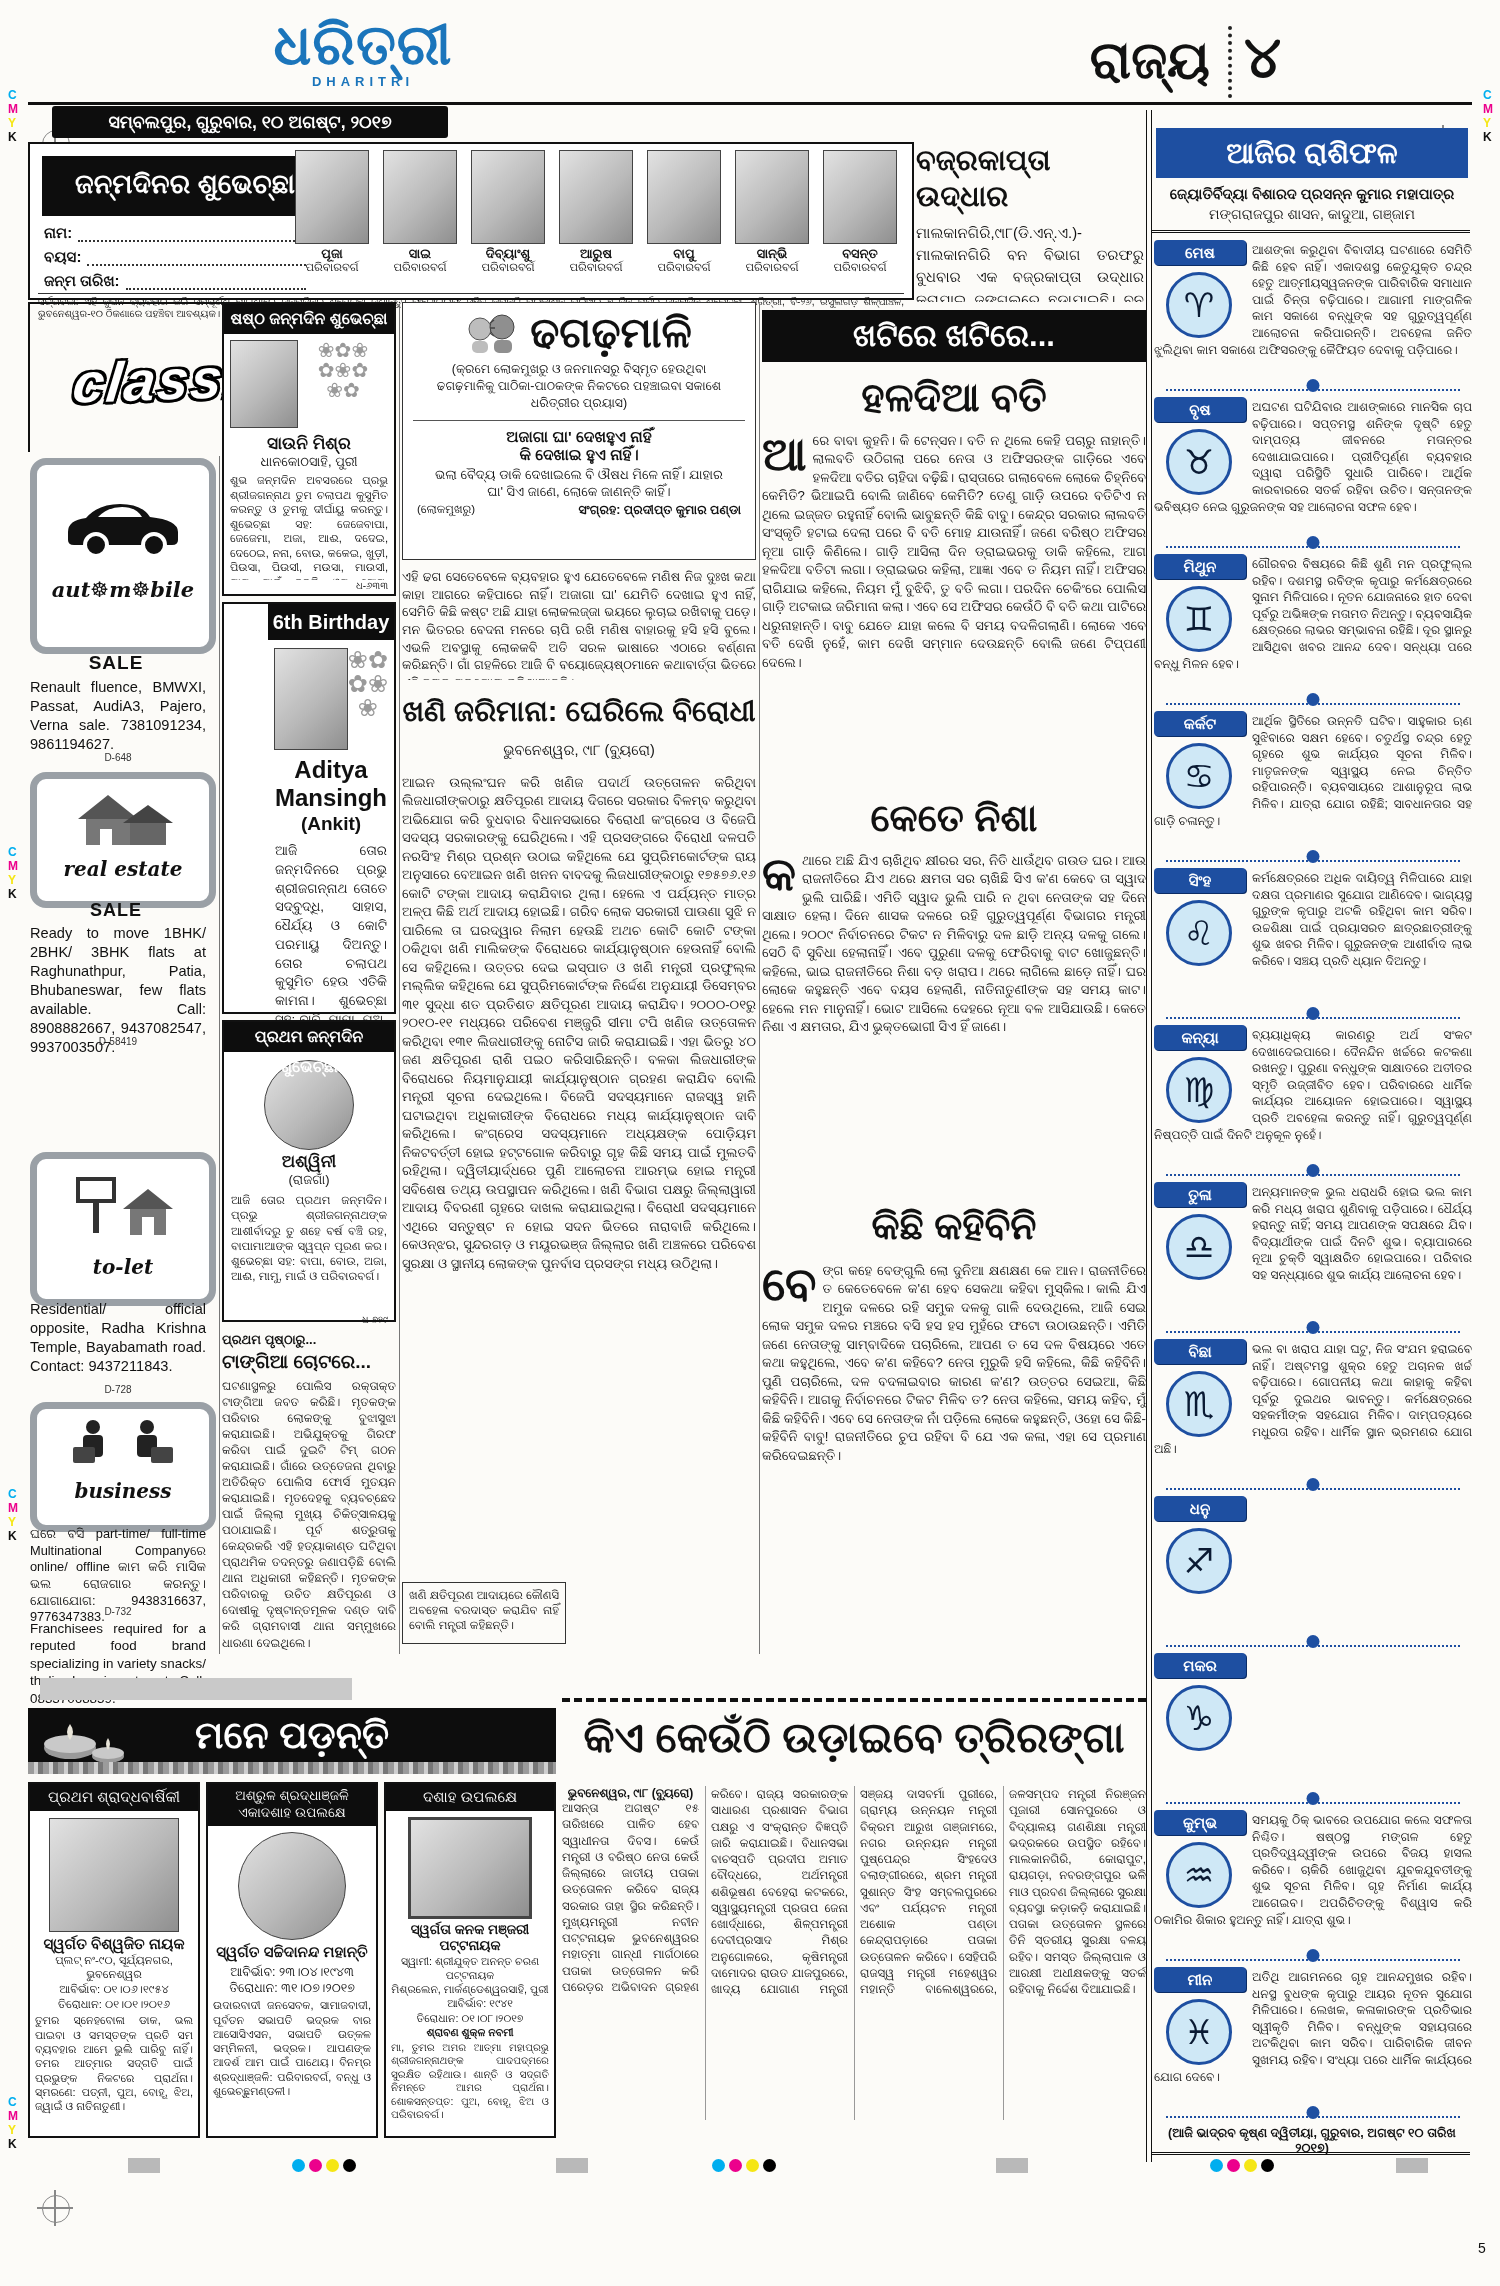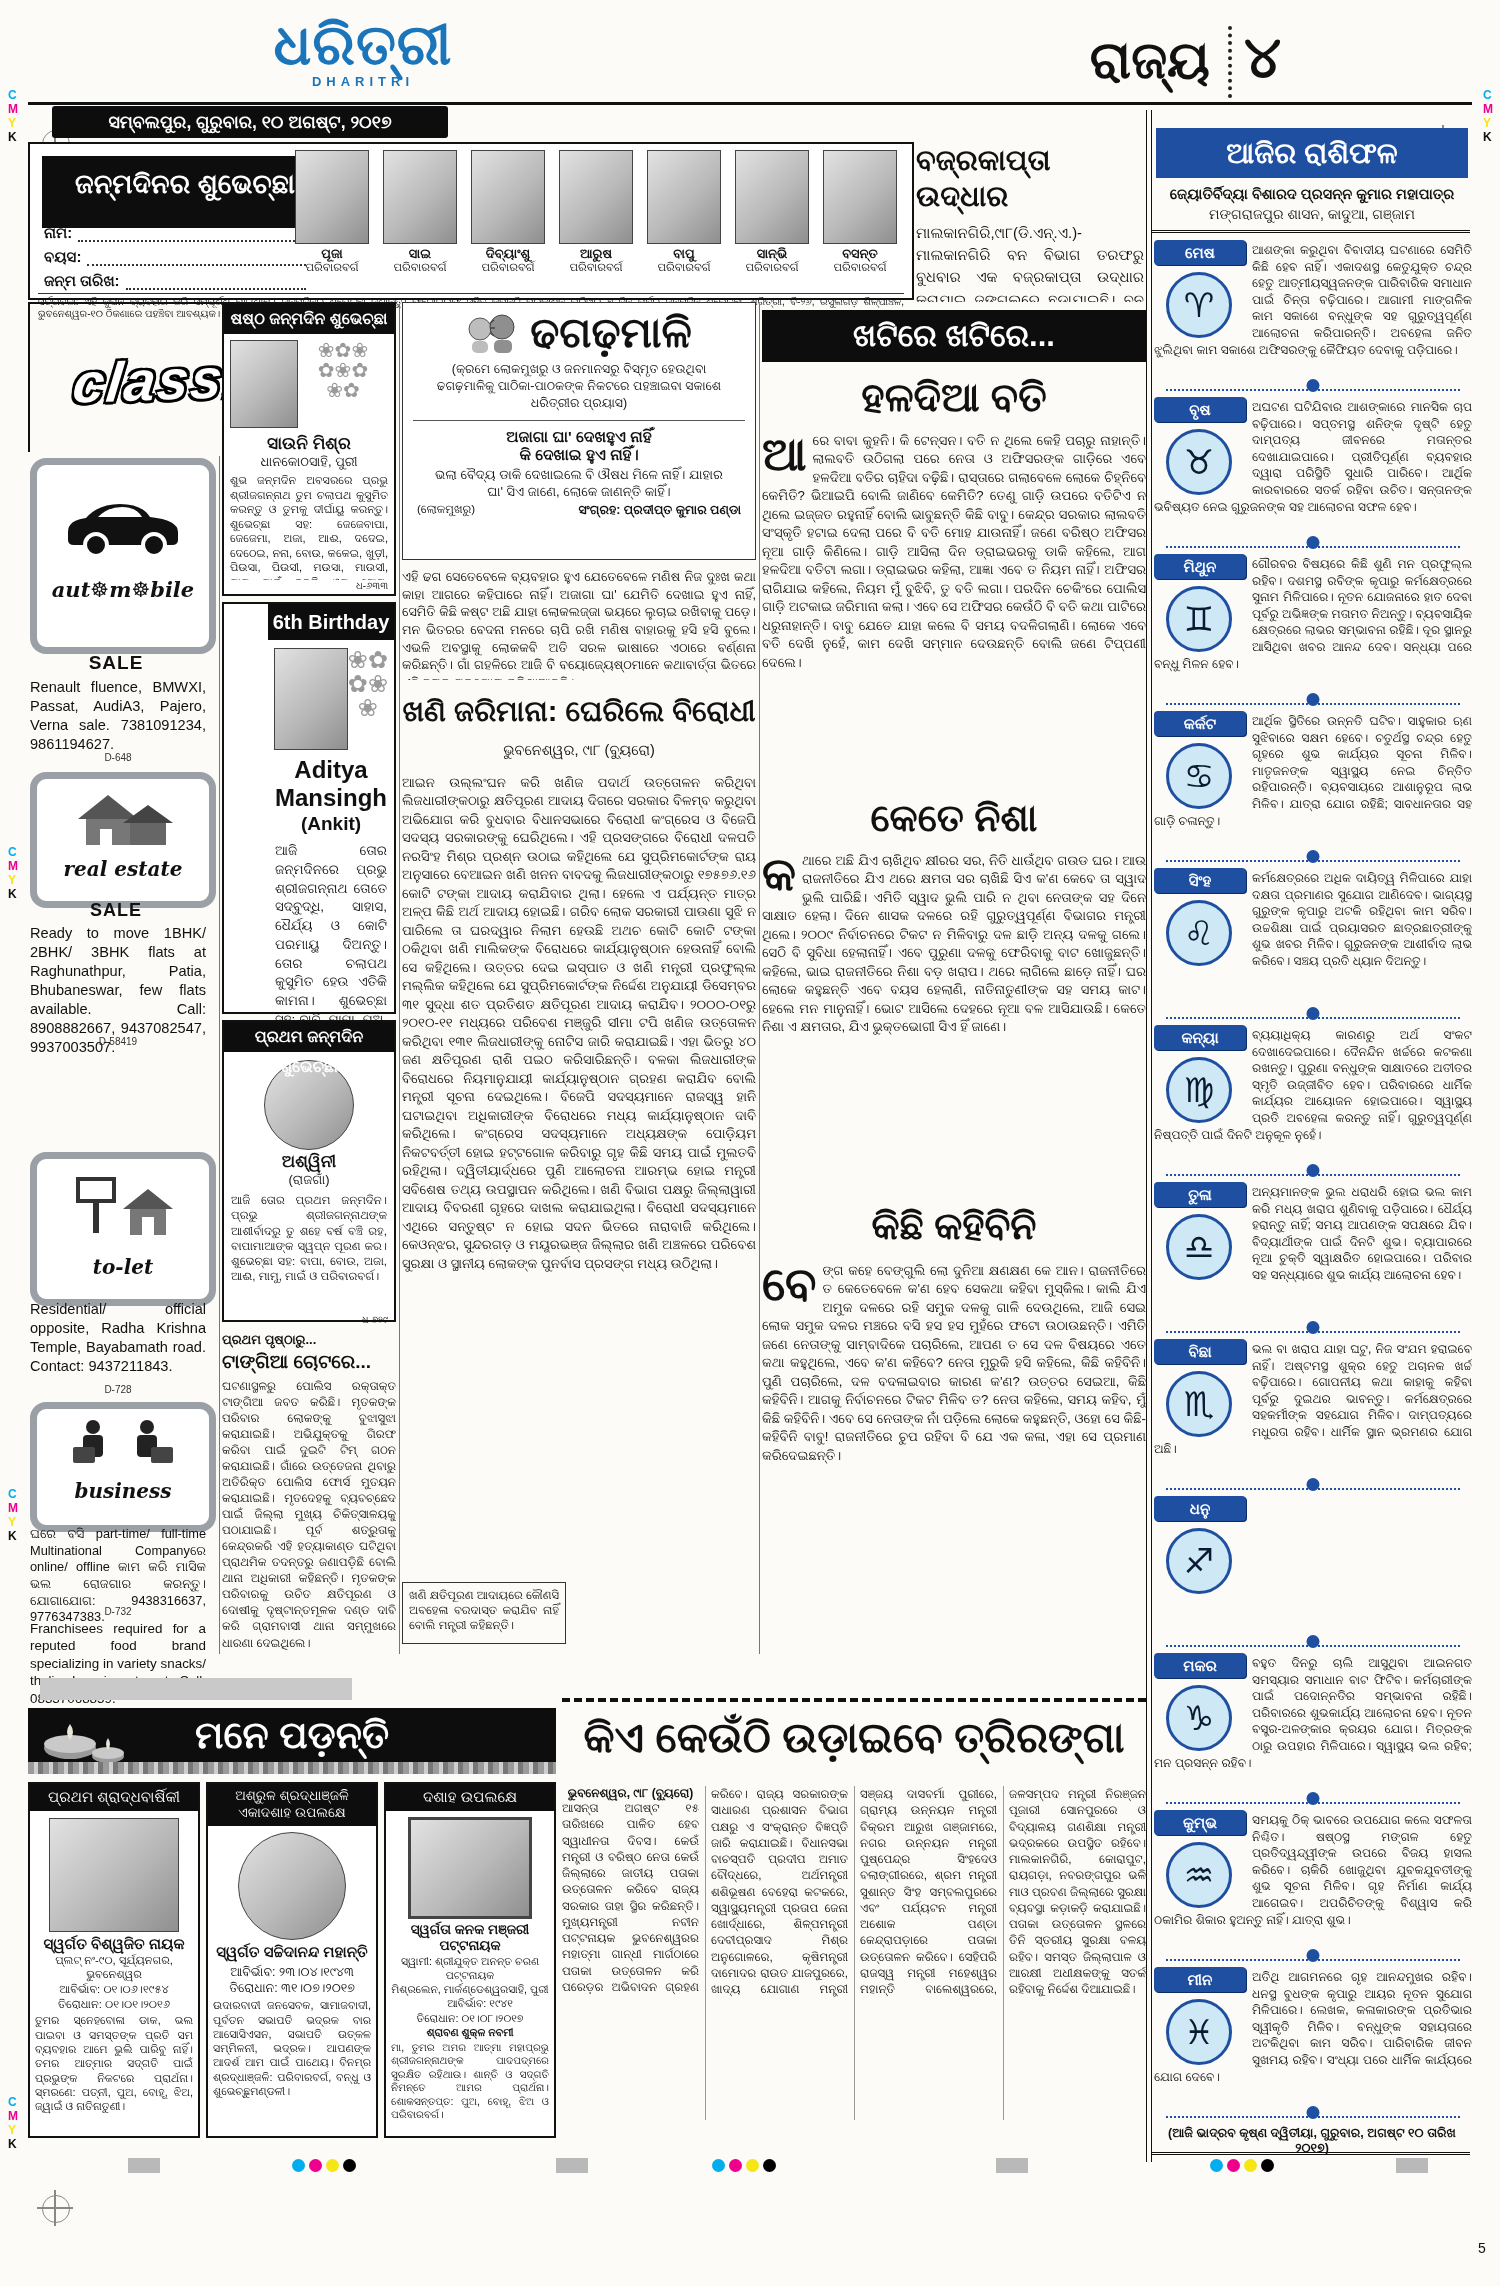--- a/index.html
+++ b/index.html
@@ -97,21 +97,21 @@
     <div style="font-size:56px;font-weight:900;color:#1b75bb;line-height:62px;letter-spacing:1px;">ଧରିତ୍ରୀ</div>
     <div style="font-size:13px;font-weight:bold;color:#1b75bb;letter-spacing:5px;margin-top:-2px;">DHARITRI</div>
   </div>
   <div class="abs b" style="left:990px;top:28px;width:220px;font-size:52px;text-align:right;line-height:64px;">ରାଜ୍ୟ</div>
   <div class="abs" style="left:1228px;top:26px;height:72px;border-left:4px dotted #222;"></div>
   <div class="abs b" style="left:1244px;top:22px;font-size:58px;line-height:70px;">୪</div>
   <div class="abs" style="left:28px;top:102px;width:1444px;height:2.5px;background:#111;"></div>
   <div class="abs blk wh c" style="left:52px;top:106px;width:396px;height:32px;font-size:17.5px;font-weight:bold;line-height:32px;border-radius:3px;">ସମ୍ବଲପୁର, ଗୁରୁବାର, ୧୦ ଅଗଷ୍ଟ, ୨୦୧୭</div>
 
   <div class="abs" style="left:28px;top:142px;width:882px;height:154px;border:2.5px solid #111;background:#fff;">
-    <div class="abs blk wh c" style="left:12px;top:12px;width:286px;height:72px;font-size:27px;font-weight:bold;line-height:56px;">ଜନ୍ମଦିନର ଶୁଭେଚ୍ଛା</div>
+    <div class="abs blk wh c" style="left:12px;top:12px;width:286px;height:60px;font-size:27px;font-weight:bold;line-height:56px;">ଜନ୍ମଦିନର ଶୁଭେଚ୍ଛା</div>
     <div class="abs coupon-field" style="left:14px;top:80px;">
       <span>ନାମ:</span>
         <span class="leader"></span>
     </div>
     <div class="abs coupon-field" style="left:14px;top:104px;">
       <span>ବୟସ:</span>
         <span class="leader"></span>
     </div>
     <div class="abs coupon-field" style="left:14px;top:128px;">
       <span>ଜନ୍ମ ତାରିଖ:</span>
@@ -274,21 +274,20 @@
         <span class="zdot"></span>
       </div>
   </div>
   <div class="zentry" style="top:1653px;">
     <div class="zicon">
       <div class="zplate">ମକର</div>
       <div class="zcirc">
           <span>♑</span>
         </div>
     </div>
-    <p class="ztext">ବହୁତ ଦିନରୁ ଚାଲି ଆସୁଥିବା ଆଇନଗତ ସମସ୍ୟାର ସମାଧାନ ବାଟ ଫିଟିବ। କର୍ମଚାରୀଙ୍କ ପାଇଁ ପଦୋନ୍ନତିର ସମ୍ଭାବନା ରହିଛି। ପରିବାରରେ ଶୁଭକାର୍ଯ୍ୟ ଆଲୋଚନା ହେବ। ନୂତନ ବସ୍ତ୍ର-ଅଳଙ୍କାର କ୍ରୟର ଯୋଗ। ମିତ୍ରଙ୍କ ଠାରୁ ଉପହାର ମିଳିପାରେ। ସ୍ୱାସ୍ଥ୍ୟ ଭଲ ରହିବ; ମନ ପ୍ରସନ୍ନ ରହିବ।</p>
     <div class="zsep">
         <span class="zdot"></span>
       </div>
   </div>
   <div class="zentry" style="top:1810px;">
     <div class="zicon">
       <div class="zplate">କୁମ୍ଭ</div>
       <div class="zcirc">
           <span>♒</span>
         </div>

